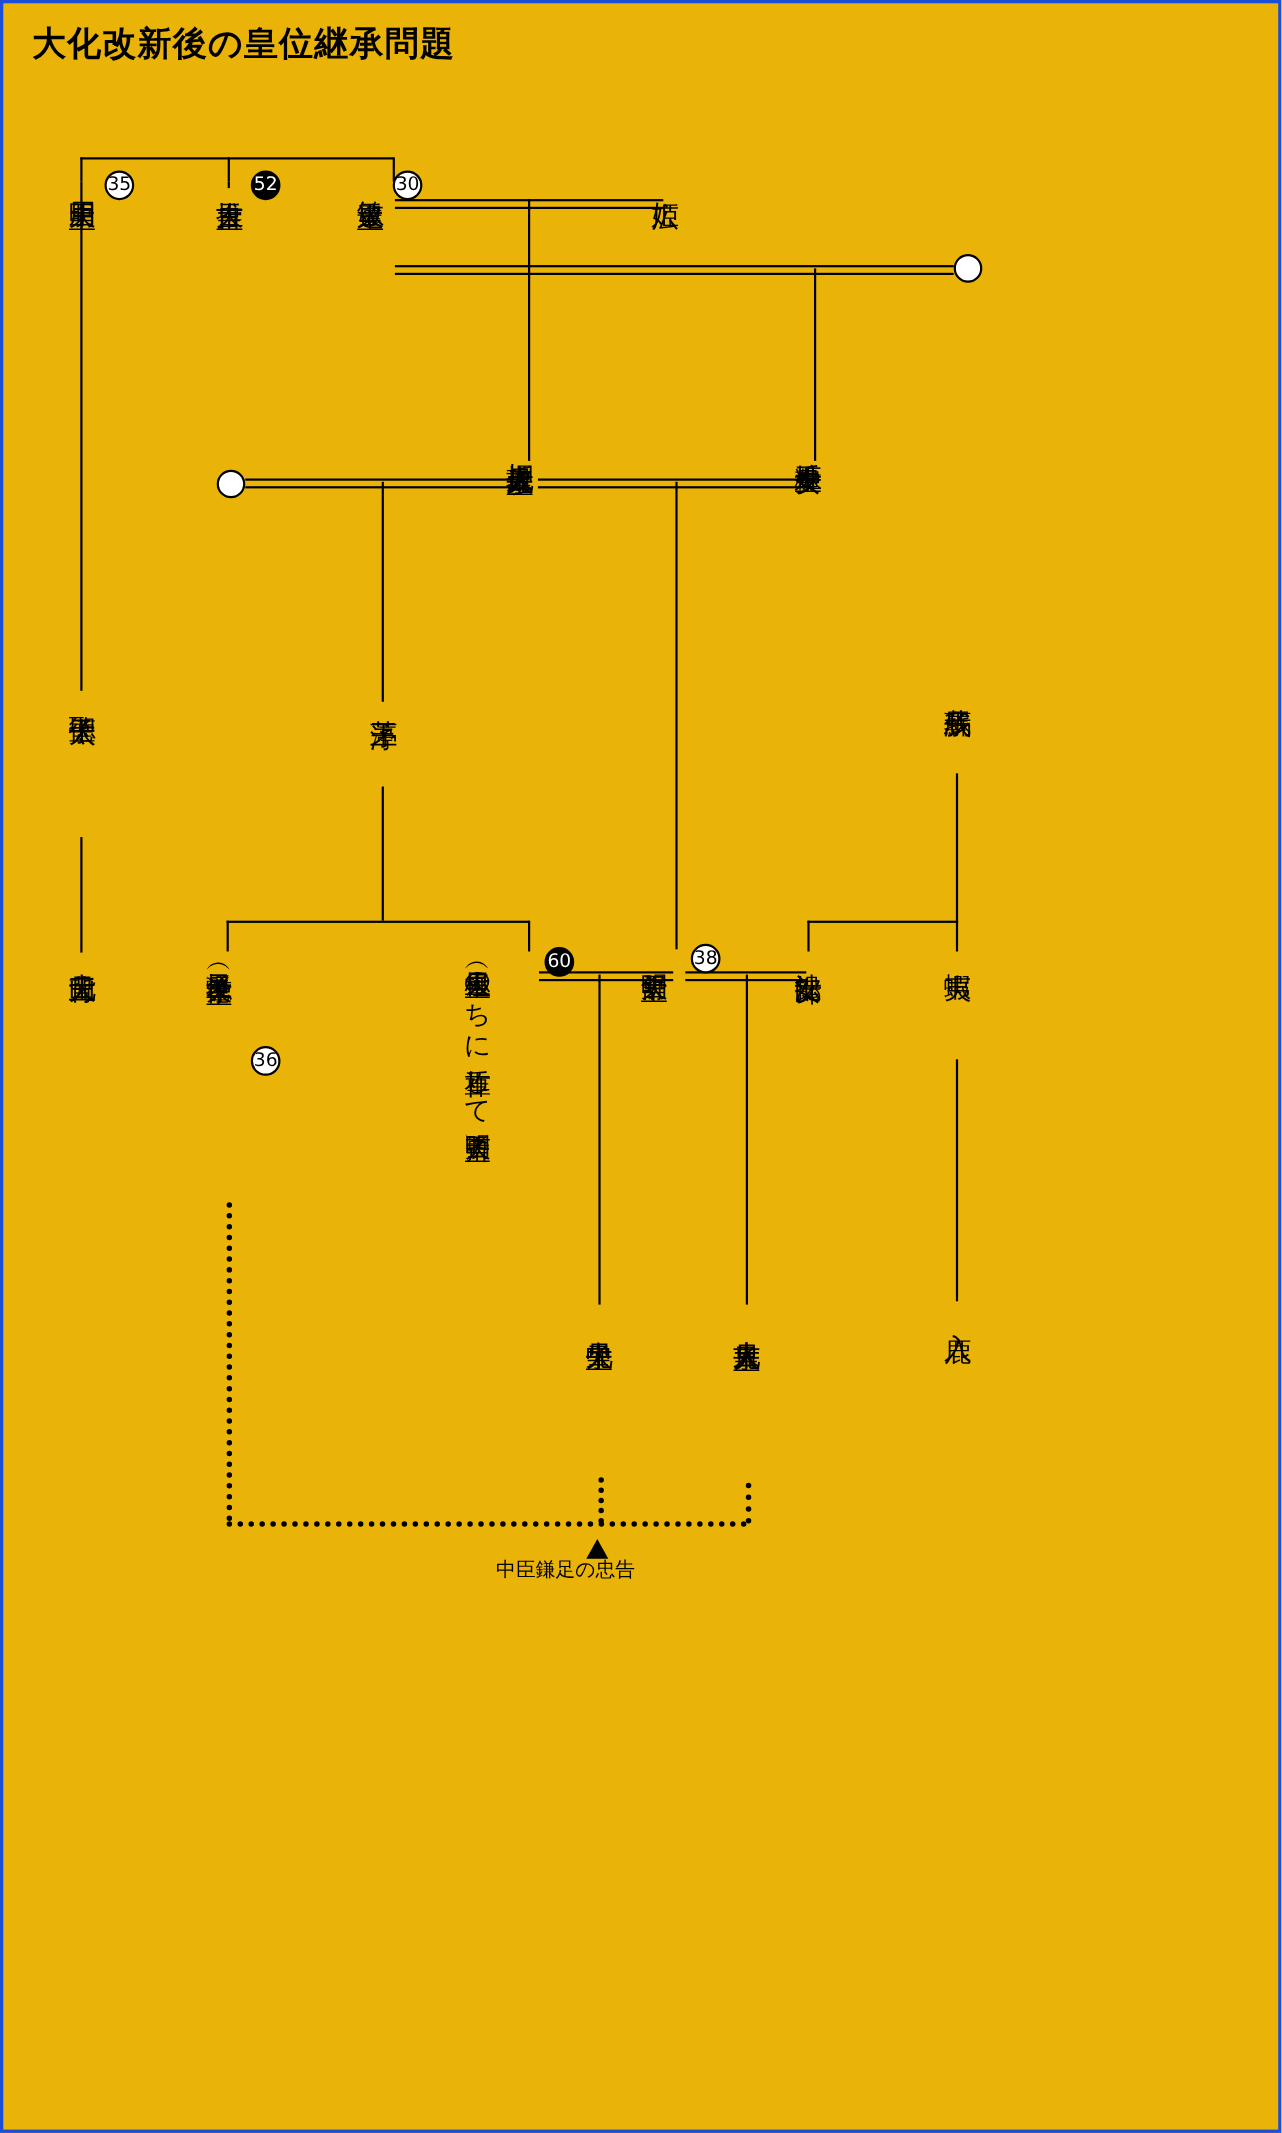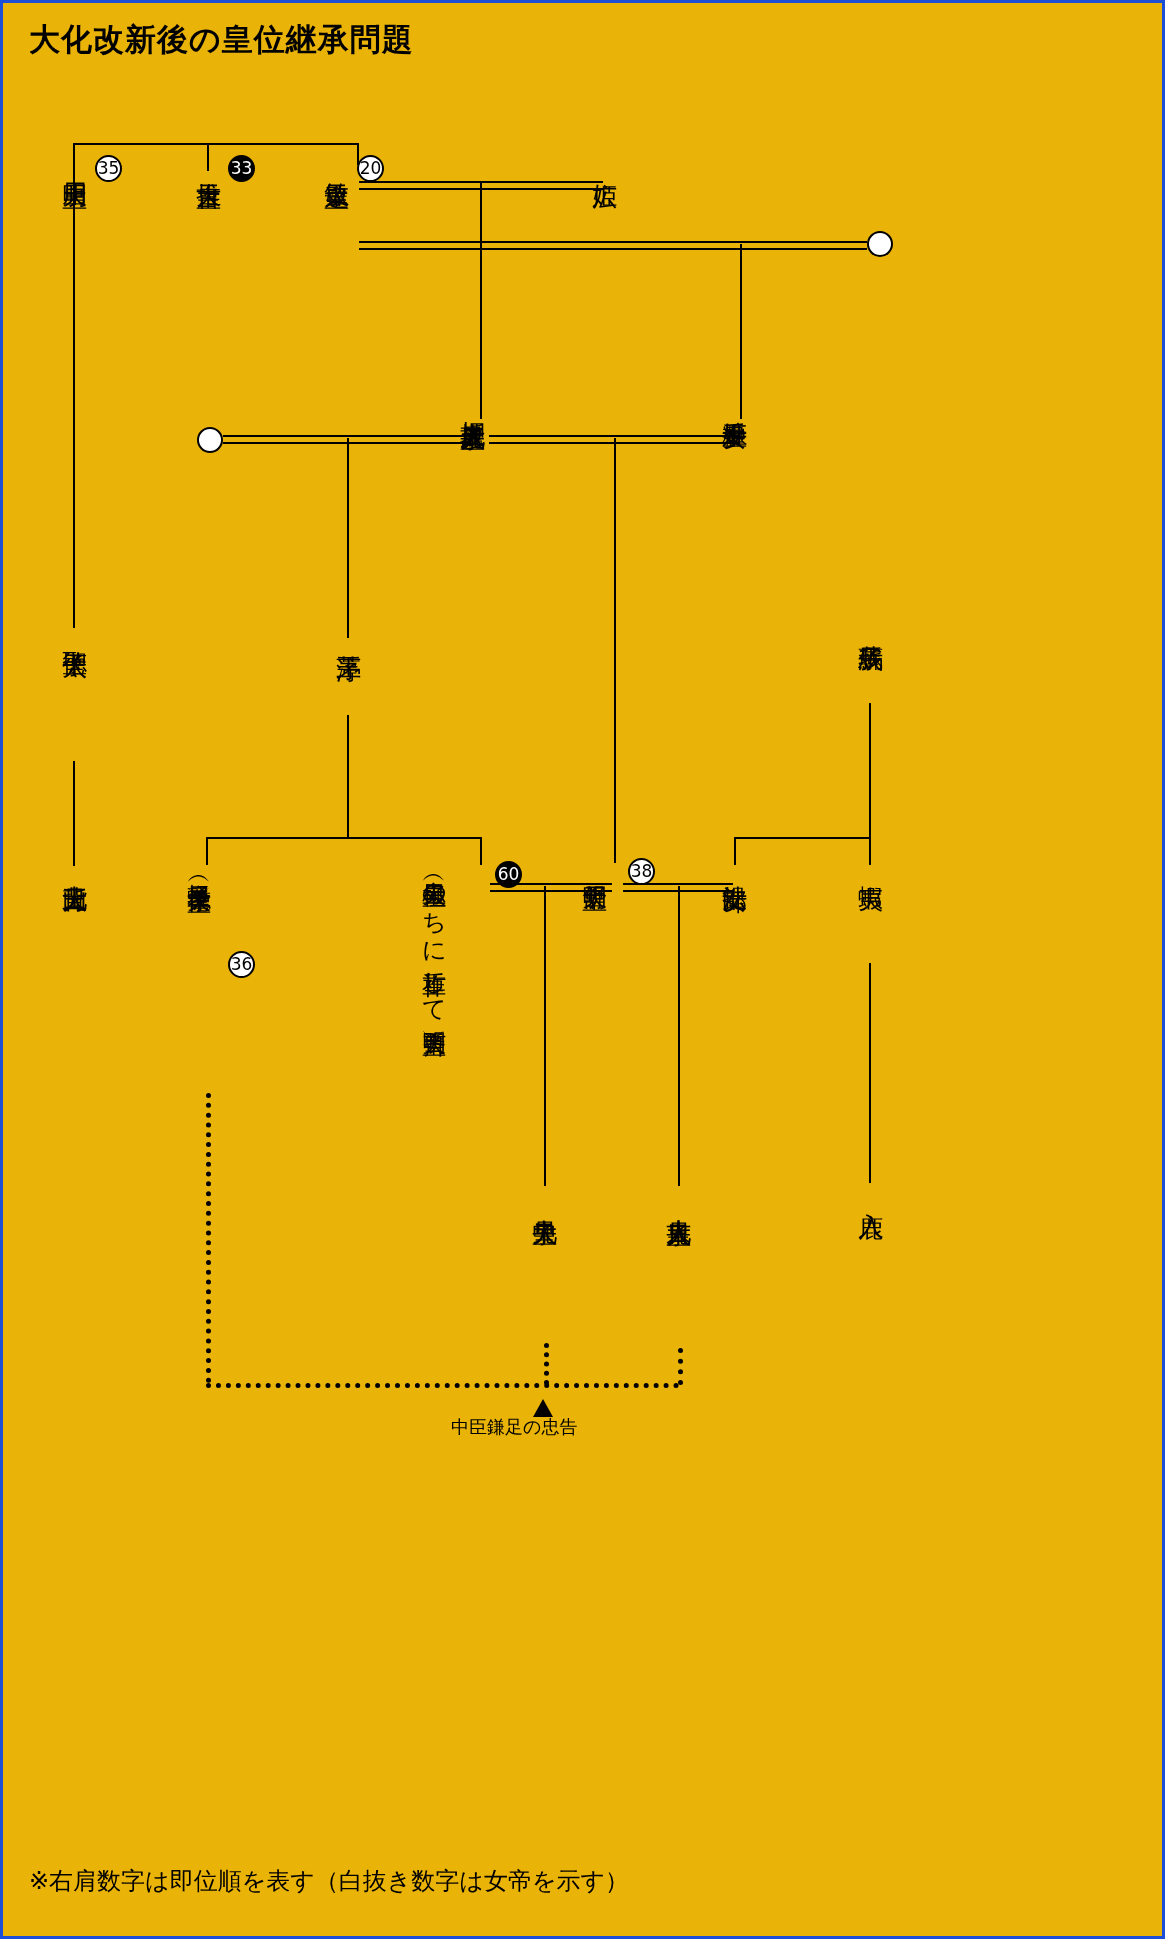--- a/index.html
+++ b/index.html
@@ -179,24 +179,24 @@
   <div class="dotted-v" style="left:203px; top:1090px; height:290px;"></div>
   <div class="dotted-h" style="left:203px; top:1380px; width:473px;"></div>
   <div class="dotted-v" style="left:541px; top:1340px; height:42px;"></div>
   <div class="dotted-v" style="left:675px; top:1345px; height:37px;"></div>
   <div id="arrow-up" style="left:530px; top:1396px;"></div>
 
   <div class="vlabel" style="left:58px; top:160px;">用明天皇</div>
   <div class="num" style="left:92px; top:152px;">35</div>
 
   <div class="vlabel" style="left:192px; top:160px;">推古天皇</div>
-  <div class="num filled" style="left:225px; top:152px;">33</div>
+  <div class="num filled" style="left:225px; top:152px;">52</div>
 
   <div class="vlabel" style="left:320px; top:160px;">敏達天皇</div>
-  <div class="num" style="left:354px; top:152px;">20</div>
+  <div class="num" style="left:354px; top:152px;">30</div>
 
   <div class="vlabel" style="left:588px; top:160px;">広姫</div>
 
   <div class="vlabel" style="left:58px; top:628px;">聖徳太子</div>
   <div class="vlabel" style="left:58px; top:862px;">山背大兄王</div>
 
   <div class="vlabel" style="left:456px; top:398px;">押坂彦人大兄皇子</div>
   <div class="vlabel" style="left:718px; top:398px;">糠手姫皇女</div>
 
   <div class="vlabel" style="left:332px; top:632px;">茅渟王</div>
@@ -214,14 +214,13 @@
 
   <div class="vlabel" style="left:854px; top:622px;">蘇我馬子</div>
   <div class="vlabel" style="left:854px; top:862px;">蝦夷</div>
   <div class="vlabel" style="left:854px; top:1190px;">入鹿</div>
 
   <div class="vlabel" style="left:528px; top:1196px;">中大兄皇子</div>
   <div class="vlabel" style="left:662px; top:1196px;">古人大兄皇子</div>
 
   <div id="note-center" style="left:448px; top:1412px;">中臣鎌足の忠告</div>
 
-  <div id="footnote">※右肩数字は即位順を表す（白抜き数字は女帝を示す）</div>
 </div>
 
 </body></html>

